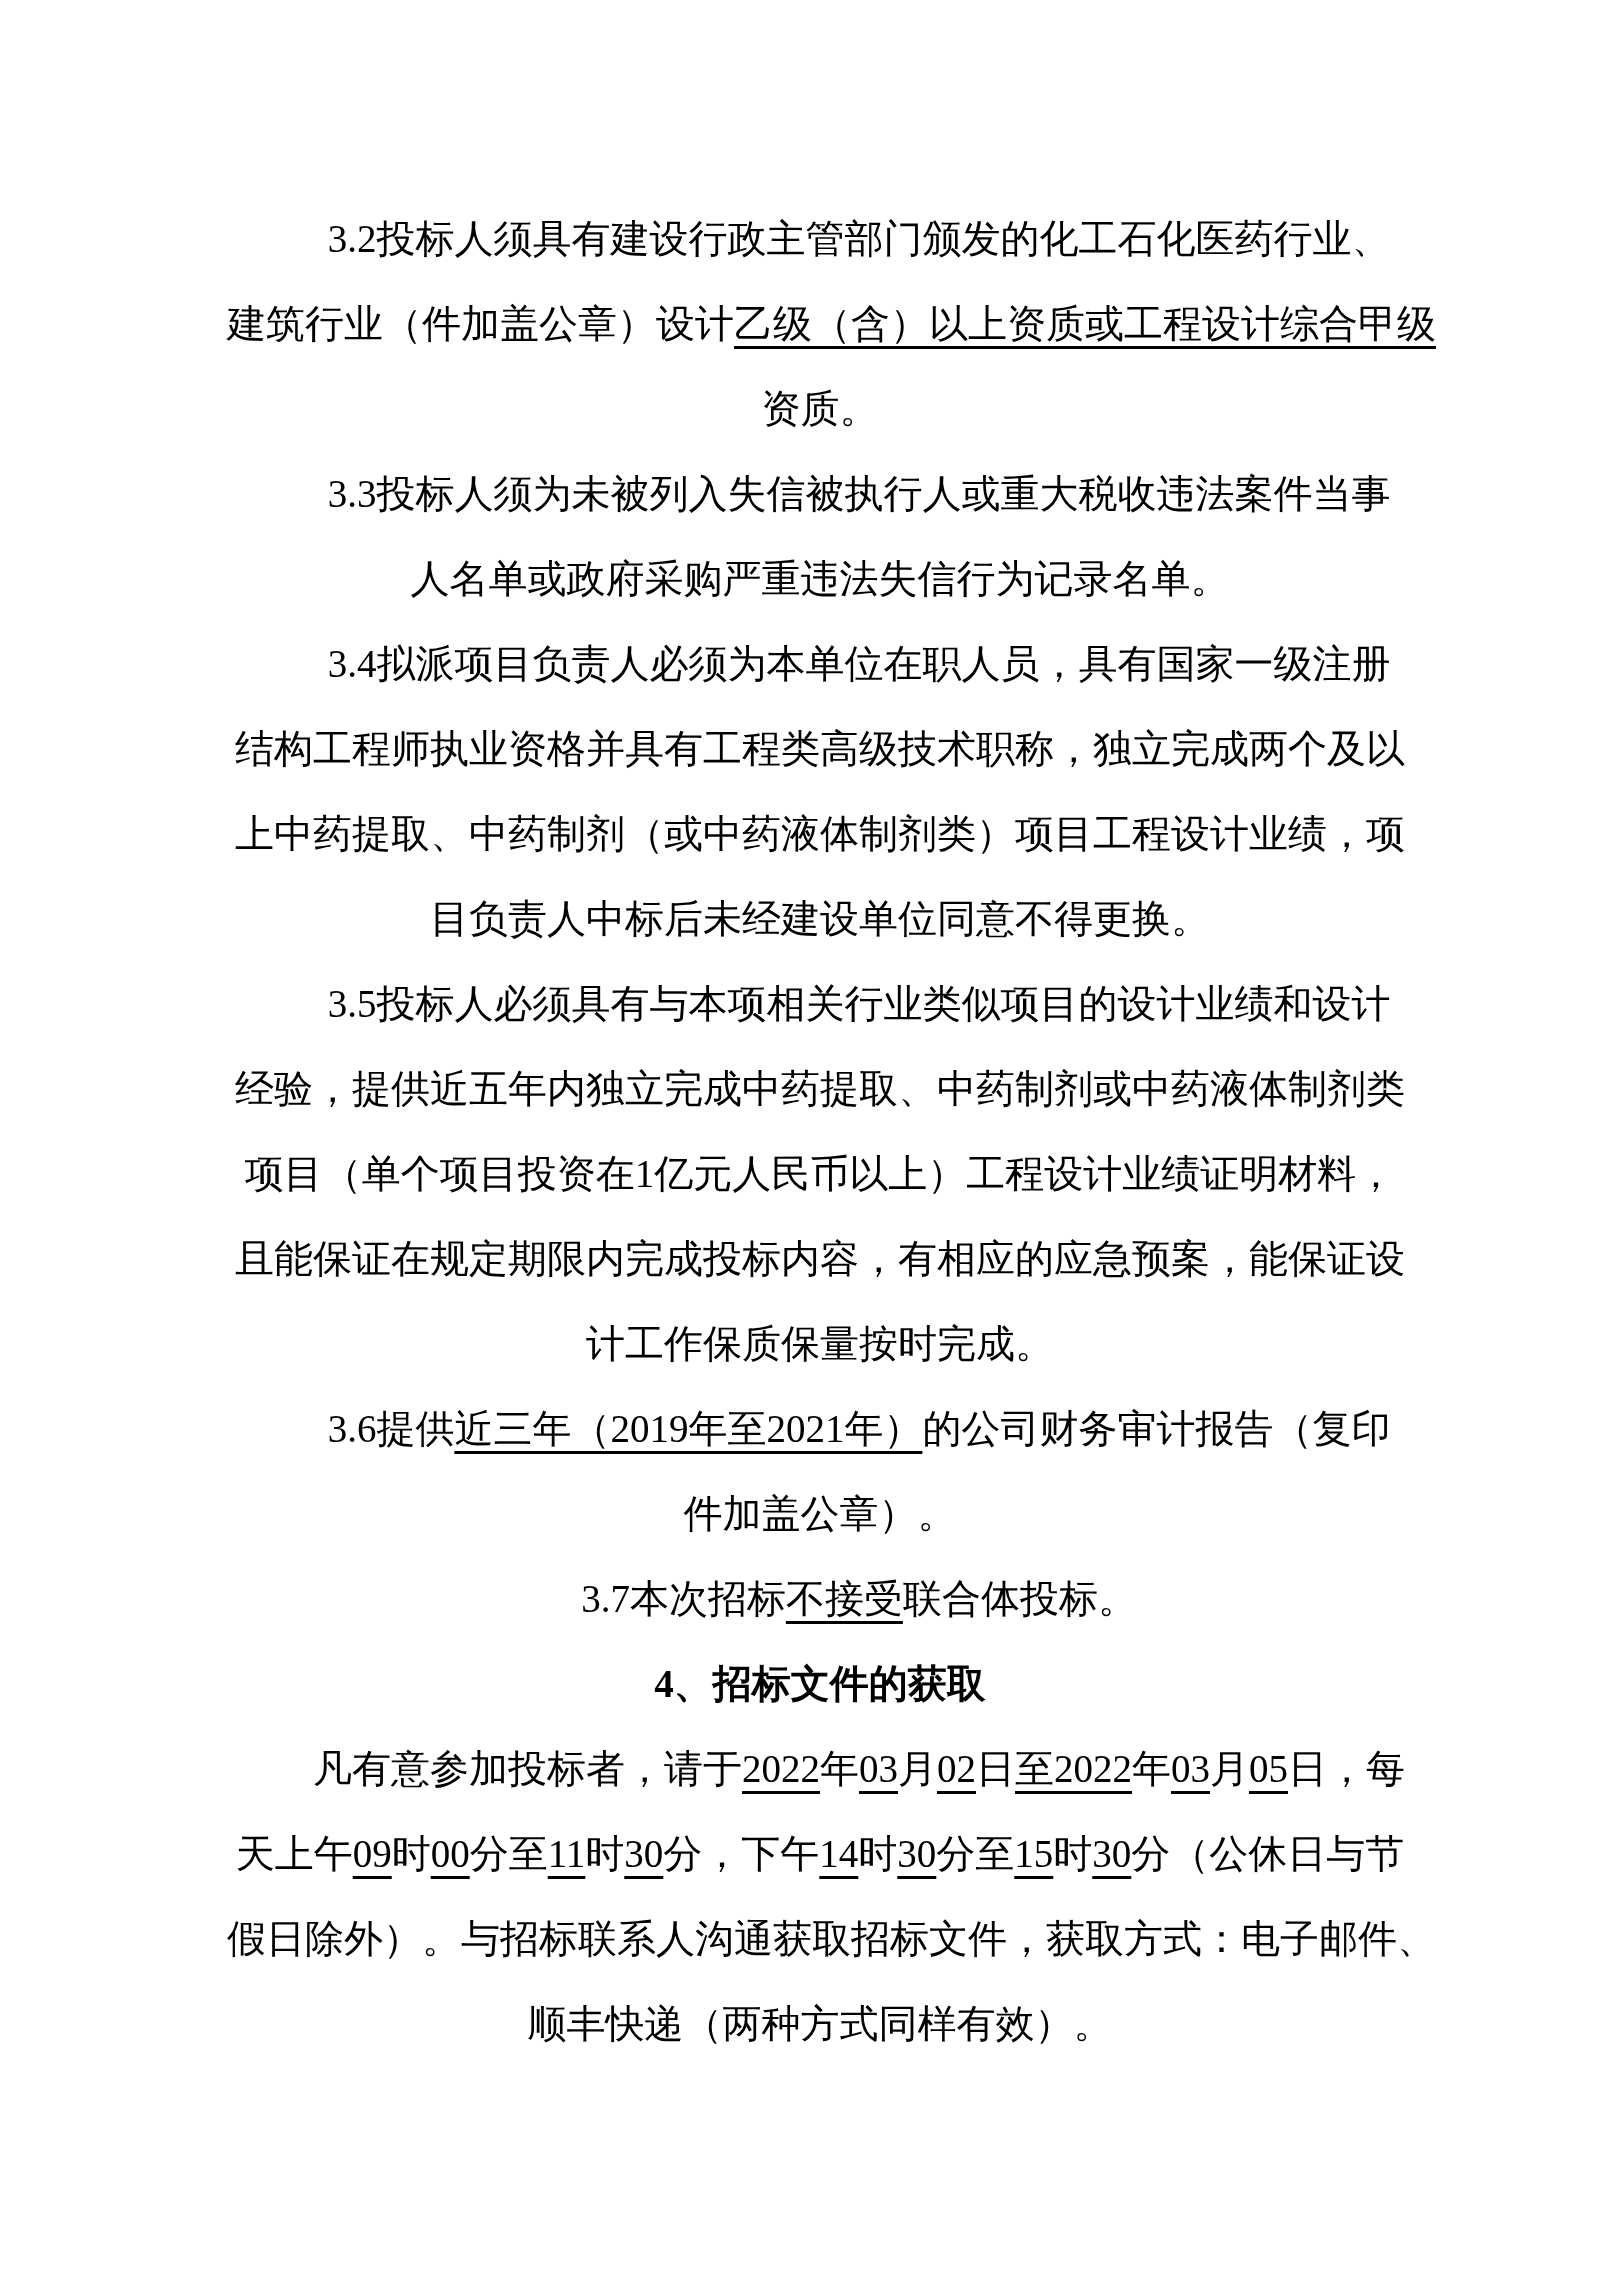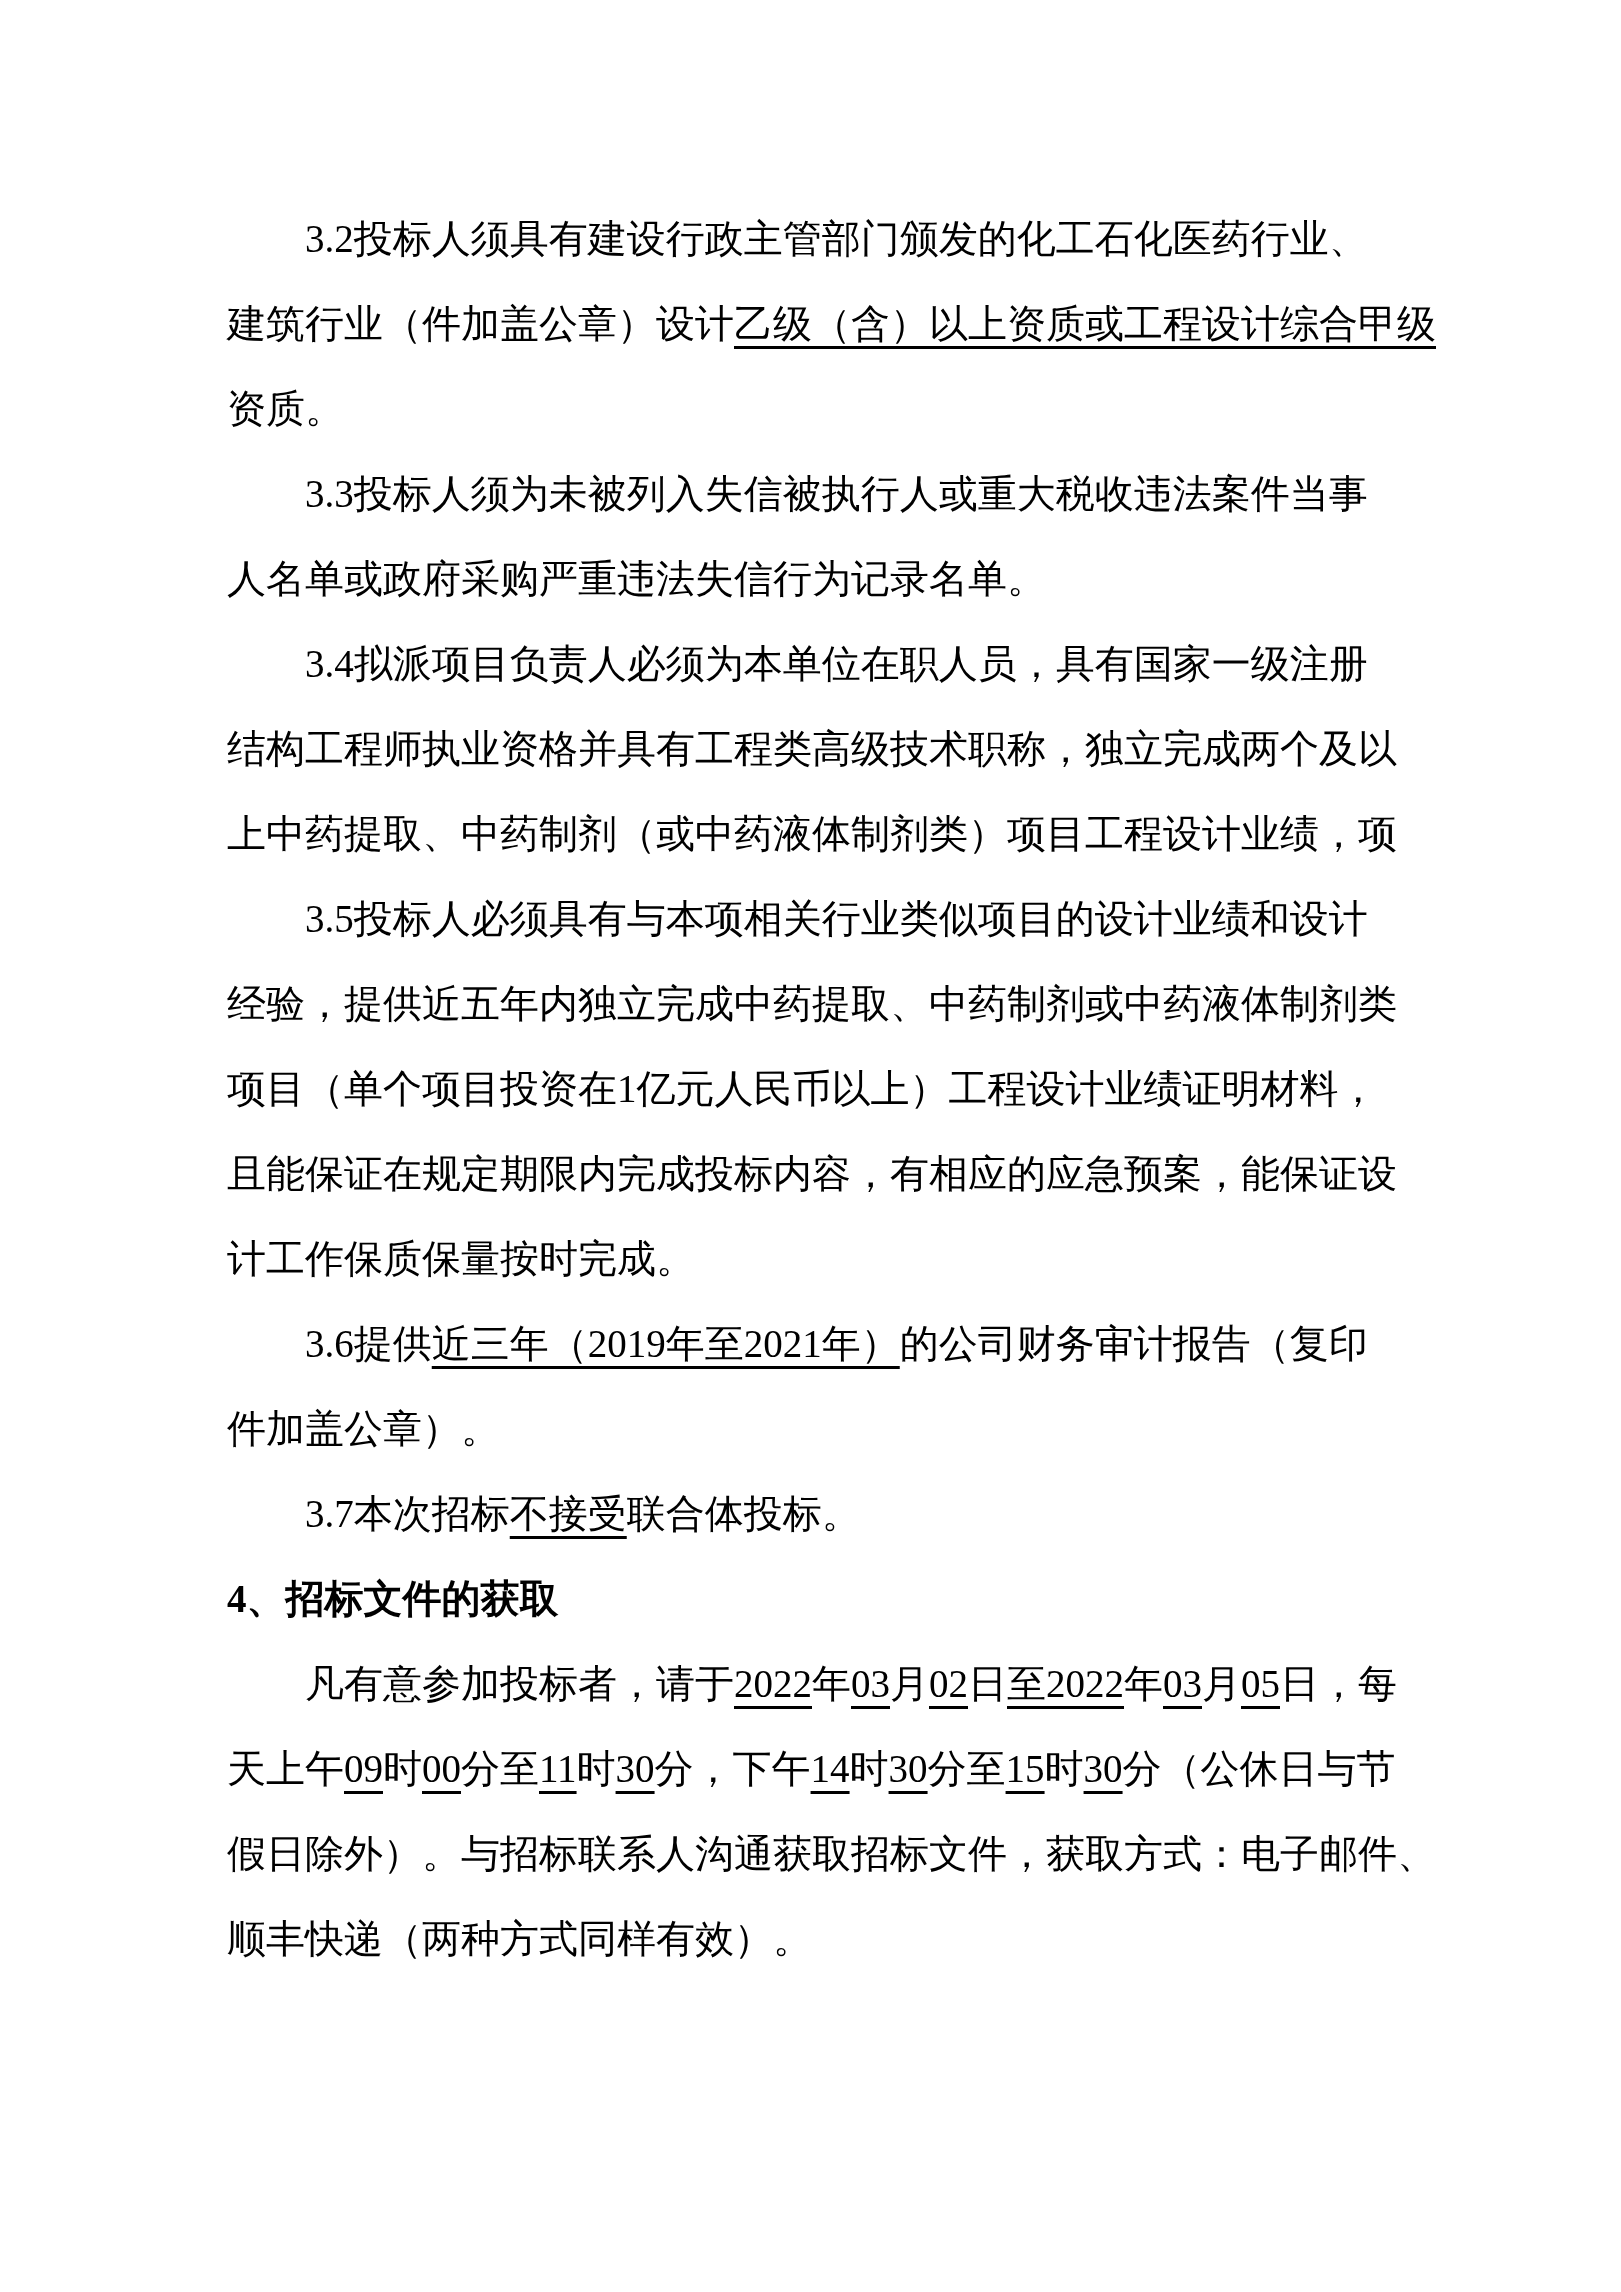--- a/index.html
+++ b/index.html
@@ -25,21 +25,21 @@
     color: #000000;
   }
   .para {
     margin: 0;
     padding: 0;
   }
   .line {
     height: 85px;
     line-height: 85px;
     white-space: nowrap;
-    text-align: left;
+    text-align: center;
   }
   .line.indent {
     padding-left: 78px; 
   }
   .run {
     display: inline;
   }
   .run.u {
     text-decoration-line: underline;
     text-decoration-thickness: 2.9px;
@@ -65,20 +65,21 @@
         <div class="line"><span class="run">资质。</span></div>
       </div>
       <div class="para body">
         <div class="line indent"><span class="run">3.3投标人须为未被列入失信被执行人或重大税收违法案件当事</span></div>
         <div class="line"><span class="run">人名单或政府采购严重违法失信行为记录名单。</span></div>
       </div>
       <div class="para body">
         <div class="line indent"><span class="run">3.4拟派项目负责人必须为本单位在职人员，具有国家一级注册</span></div>
         <div class="line"><span class="run">结构工程师执业资格并具有工程类高级技术职称，独立完成两个及以</span></div>
         <div class="line"><span class="run">上中药提取、中药制剂（或中药液体制剂类）项目工程设计业绩，项</span></div>
+        <div class="line"><span class="run">目负责人中标后未经建设单位同意不得更换。</span></div>
       </div>
       <div class="para body">
         <div class="line indent"><span class="run">3.5投标人必须具有与本项相关行业类似项目的设计业绩和设计</span></div>
         <div class="line"><span class="run">经验，提供近五年内独立完成中药提取、中药制剂或中药液体制剂类</span></div>
         <div class="line"><span class="run">项目（单个项目投资在1亿元人民币以上）工程设计业绩证明材料，</span></div>
         <div class="line"><span class="run">且能保证在规定期限内完成投标内容，有相应的应急预案，能保证设</span></div>
         <div class="line"><span class="run">计工作保质保量按时完成。</span></div>
       </div>
       <div class="para body">
         <div class="line indent"><span class="run">3.6提供</span><span class="run u">近三年（2019年至2021年）</span><span class="run">的公司财务审计报告（复印</span></div>

